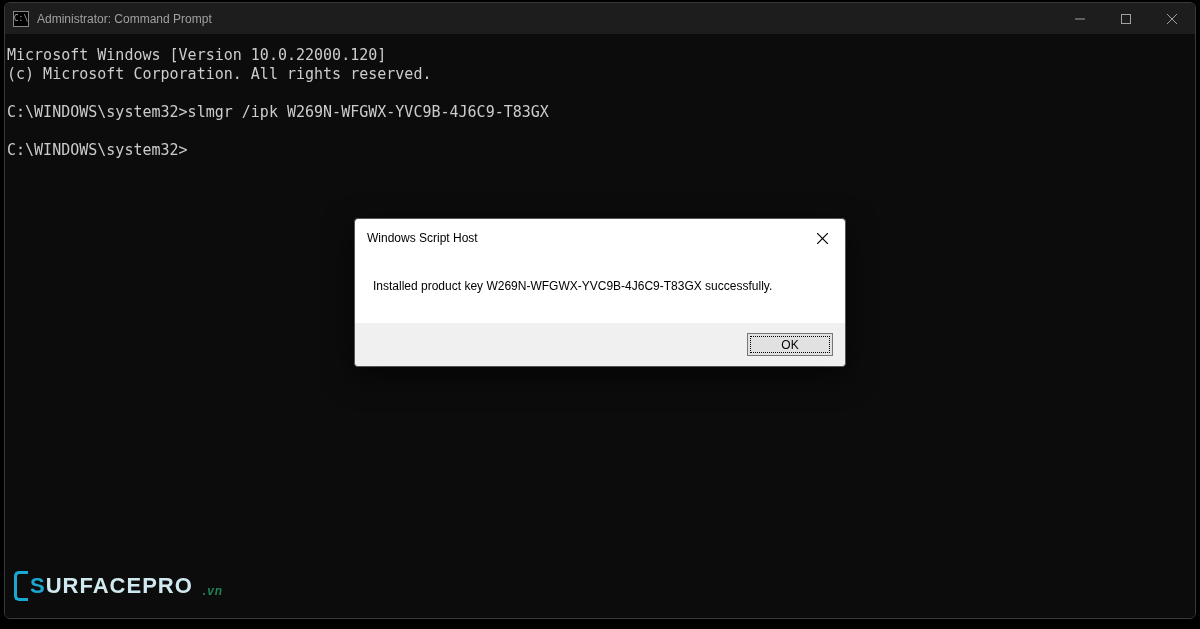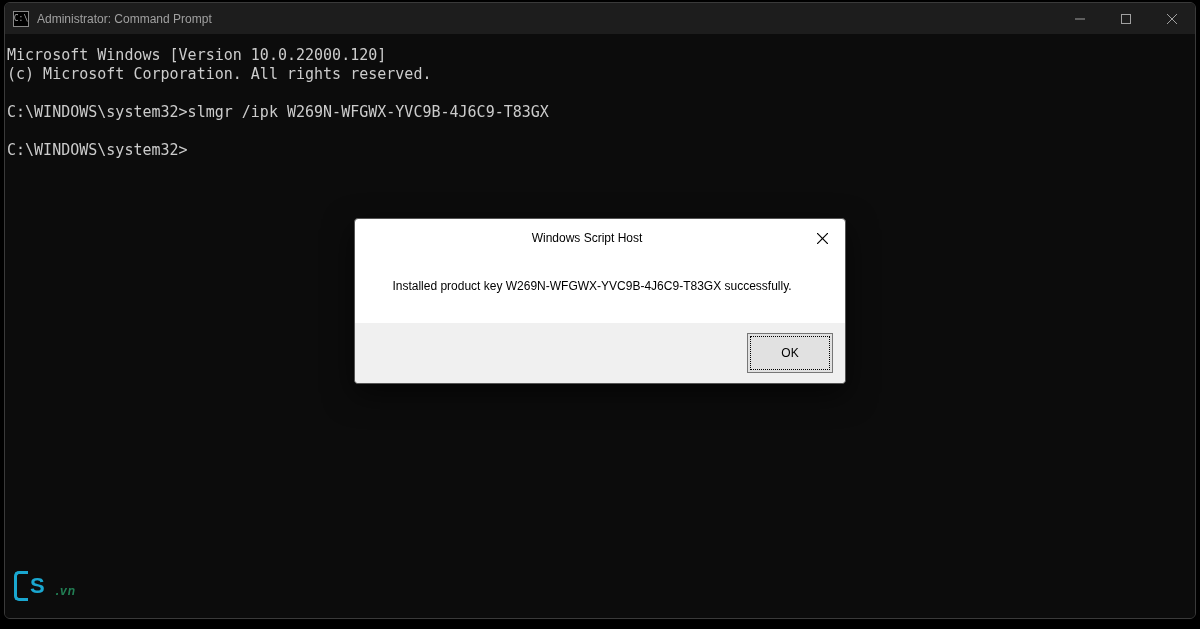--- a/index.html
+++ b/index.html
@@ -83,21 +83,20 @@
     margin-top: 218px;
     width: 492px;
     background: #fff;
     border: 1px solid #555;
     border-radius: 4px;
     box-shadow: 0 10px 30px rgba(0,0,0,0.6);
     font-family: "Segoe UI", Tahoma, sans-serif;
     color: #000;
     display: flex;
     flex-direction: column;
-    text-align: center;
   }
   .dialog-titlebar {
     display: flex;
     align-items: center;
     padding: 8px 8px 8px 12px;
     font-size: 12px;
     border-top-left-radius: 4px;
     border-top-right-radius: 4px;
   }
   .dialog-titlebar .dlg-title { flex: 1 1 auto; color: #000; }
@@ -117,21 +116,21 @@
   .dialog-footer {
     background: #f0f0f0;
     padding: 10px 12px;
     display: flex;
     justify-content: flex-end;
     border-bottom-left-radius: 4px;
     border-bottom-right-radius: 4px;
   }
   .ok-btn {
     width: 86px;
-    height: 40px;
+    height: 23px;
     background: #e1e1e1;
     border: 1px solid #777;
     outline: 1px dotted #000;
     outline-offset: -4px;
     font-size: 12px;
     display: flex;
     align-items: center;
     justify-content: center;
     font-family: "Segoe UI", Tahoma, sans-serif;
   }
@@ -213,14 +212,15 @@
     </div>
     <div class="dialog-footer">
       <div class="ok-btn">OK</div>
     </div>
   </div>
 </div>
 
 <div class="watermark">
   <div class="bracket"></div>
   <span class="s">S</span>
+    <span class="rest">URFACEPRO</span>
     <span class="vn">.vn</span>
 </div>
 
 </body></html>

